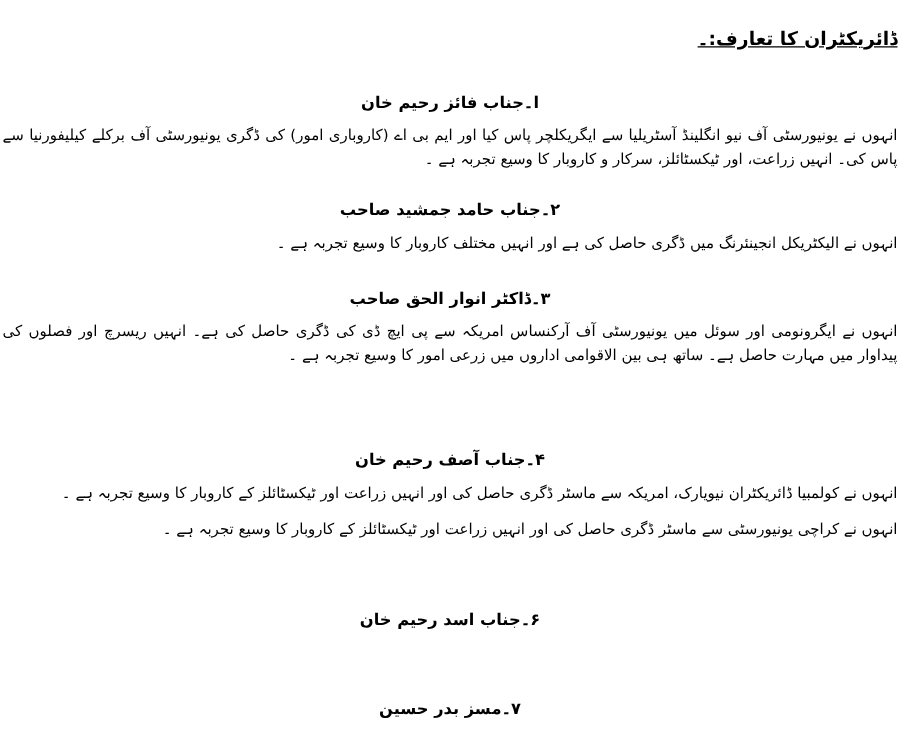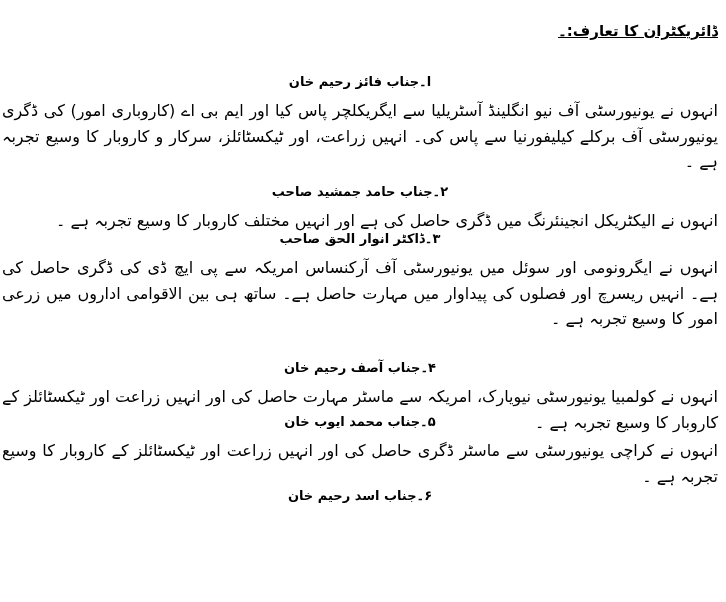--- a/index.html
+++ b/index.html
@@ -35,28 +35,28 @@
   }
   .entry-heading {
     margin: 0 0 9px 0;
     font-size: 13px;
     font-weight: bold;
     text-align: center;
     white-space: nowrap;
   }
   .entry-body {
     margin: 0;
-    font-size: 16px;
+    font-size: 12px;
     line-height: 1.6;
     text-align: justify;
     text-align-last: right;
   }
   
   .entry-1 { top: 62px; }
-  .entry-2 { top: 172px; }
+  .entry-2 { top: 148px; }
   .entry-3 { top: 219px; }
   .entry-4 { top: 348px; }
   .entry-5 { top: 402px; }
   .entry-6 { top: 476px; }
   .entry-7 { top: 547px; }
 </style>
 </head>
 <body>
 
 <div class="page">
@@ -73,28 +73,28 @@
     <p class="entry-body">انہوں نے الیکٹریکل انجینئرنگ میں ڈگری حاصل کی ہے اور انہیں مختلف کاروبار کا وسیع تجربہ ہے ۔</p>
   </section>
 
   <section class="entry entry-3">
     <h2 class="entry-heading">۳۔ڈاکٹر انوار الحق صاحب</h2>
     <p class="entry-body">انہوں نے ایگرونومی اور سوئل میں یونیورسٹی آف آرکنساس امریکہ سے پی ایچ ڈی کی ڈگری حاصل کی ہے۔ انہیں ریسرچ اور فصلوں کی پیداوار میں مہارت حاصل ہے۔ ساتھ ہی بین الاقوامی اداروں میں زرعی امور کا وسیع تجربہ ہے ۔</p>
   </section>
 
   <section class="entry entry-4">
     <h2 class="entry-heading">۴۔جناب آصف رحیم خان</h2>
-    <p class="entry-body">انہوں نے کولمبیا یونیورسٹی نیویارک، امریکہ سے ماسٹر مہارت حاصل کی اور انہیں زراعت اور ٹیکسٹائلز کے کاروبار کا وسیع تجربہ ہے ۔</p>
+    <p class="entry-body">انہوں نے کولمبیا ڈائریکٹران نیویارک، امریکہ سے ماسٹر ڈگری حاصل کی اور انہیں زراعت اور ٹیکسٹائلز کے کاروبار کا وسیع تجربہ ہے ۔</p>
   </section>
 
   <section class="entry entry-5">
-    <h2 class="entry-heading">۵۔جناب محمد ایوب خان</h2>
     <p class="entry-body">انہوں نے کراچی یونیورسٹی سے ماسٹر ڈگری حاصل کی اور انہیں زراعت اور ٹیکسٹائلز کے کاروبار کا وسیع تجربہ ہے ۔</p>
   </section>
 
   <section class="entry entry-6">
     <h2 class="entry-heading">۶۔جناب اسد رحیم خان</h2>
   </section>
 
   <section class="entry entry-7">
+    <h2 class="entry-heading">۷۔مسز بدر حسین</h2>
   </section>
 
 </div>
 
 </body></html>

